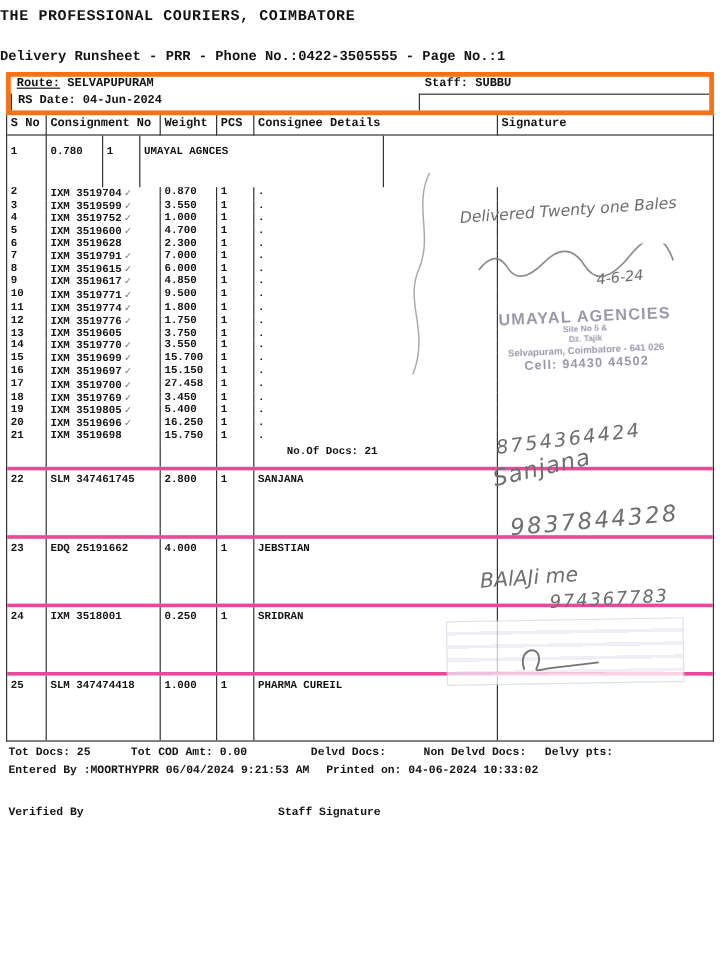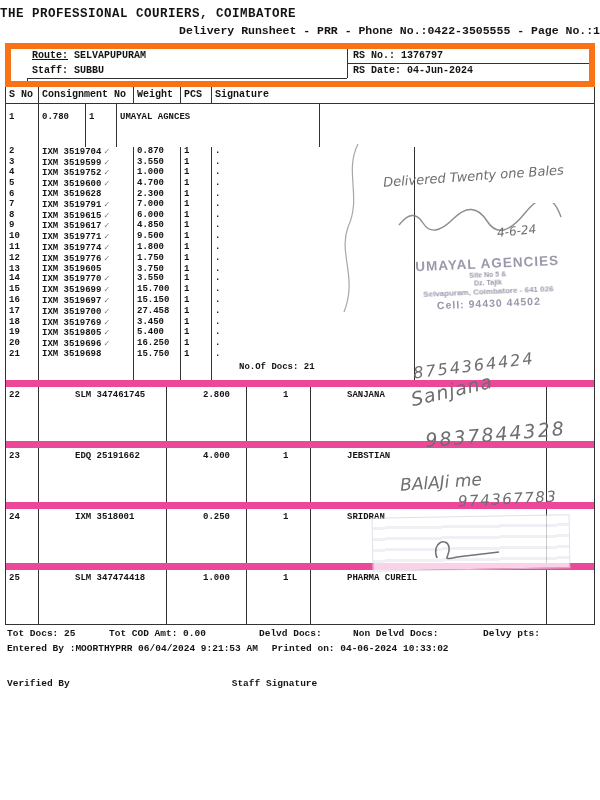--- a/index.html
+++ b/index.html
@@ -1,44 +1,44 @@
 <!DOCTYPE html>
 <html><head>
 <meta charset="utf-8">
 <style>
   html,body{margin:0;padding:0;background:#e8e8e8;}
   .page{position:relative;width:600px;height:800px;background:#ffffff;overflow:hidden;
         font-family:"Liberation Mono",monospace;font-weight:bold;color:#141414;}
   .title{font-size:12.5px;padding-top:7px;letter-spacing:.5px;}
-  .subtitle{text-align:right;font-size:11.5px;margin:3px 0 6px;}
+  .subtitle{text-align:left;font-size:11.5px;margin:20px 0 6px;}
   
-  .infobox{margin:0 5px;border:6px solid #f97316;display:grid;grid-template-columns:1fr 242px;font-size:10px;padding-left:16px;}
+  .infobox{margin:0 5px;border:4px solid #f97316;display:grid;grid-template-columns:1fr 242px;font-size:10px;}
   .ib-cell{padding:1px 5px;line-height:12px;}
   .ib-right{border-left:1px solid #333;}
   .ib-rsno{border-bottom:1px solid #333;}
   .ib-drs,.ib-blank{border-top:1px solid #333;}
   .route-u{text-decoration:underline;}
   
   .dtable{margin:0 5px;border:1px solid #333;border-top:none;font-size:9px;}
   .trow{display:flex;align-items:stretch;}
   .cell{padding:0 3px;border-right:1px solid #333;line-height:9.8px;overflow:hidden;white-space:nowrap;}
   .c1{width:26px}.c2{width:88px}.c3{width:40px}.c4{width:24px}.c5{width:196px}
   .c6{flex:1;border-right:none}
   .thead .cell{padding:3px;font-size:10px;border-bottom:1px solid #333;line-height:10px;}
   .row-first .cell{padding-top:9px;padding-bottom:24px;}
   .tall{height:54px;}
   .tall .cell{padding-top:4px;}
-  .sep{border-top:7px solid #ec4899;gap:33px;}
+  .sep{border-top:3px solid #ec4899;}
   .note-row .cell{padding-top:3px;padding-bottom:7px;}
   .note{margin-left:24px;}
   .check{color:#7a7a7a;font-family:"DejaVu Sans",sans-serif;font-weight:normal;font-size:8px;margin-left:2px;}
   
   .footer{margin:3px 7px 0;font-size:9.5px;}
   .f1{display:flex;}
-  .f-td{width:102px}.f-cod{width:150px}.f-dd{width:94px}.f-ndd{width:130px}.f-dp{flex:1}
+  .f-td{width:102px}.f-cod{width:150px}.f-dd{width:94px}.f-ndd{width:101px}.f-dp{flex:1}
   .f2{display:flex;gap:14px;margin-top:4px;}
   .f3{display:flex;margin-top:24px;}
   .f3 .staff{margin-left:162px;}
   
   .overlays{position:absolute;inset:0;pointer-events:none;}
   .hand{position:absolute;font-family:"DejaVu Sans",sans-serif;font-style:italic;font-weight:normal;color:#6e6e6e;}
   .o-note{left:383px;top:168px;width:195px;font-size:13px;transform:rotate(-4deg);}
   .o-date1{left:497px;top:224px;font-size:12px;transform:rotate(-6deg);}
   .o-phone1{left:413px;top:356px;font-size:16px;letter-spacing:2px;transform:rotate(-7deg);}
   .o-sign2{left:410px;top:379px;font-size:19px;letter-spacing:1px;transform:rotate(-13deg);}
@@ -62,35 +62,35 @@
 <div class="page">
 
   <div class="title">THE PROFESSIONAL COURIERS, COIMBATORE</div>
   <div class="subtitle">Delivery Runsheet - PRR - Phone No.:0422-3505555 - Page No.:1</div>
 
   <div class="infobox">
     <div class="ib-cell">
       <span class="route-u">Route:</span>
       <span>SELVAPUPURAM</span>
     </div>
-    <div class="ib-cell ib-right ib-rsno">RS No.: 1376797</div>
     <div class="ib-cell">
       <span>Staff:</span>
       <span>SUBBU</span>
     </div>
     <div class="ib-cell ib-right">RS Date: 04-Jun-2024</div>
     <div class="ib-cell ib-right ib-blank"></div>
   </div>
 
   <div class="dtable">
     <div class="trow thead">
       <div class="cell c1">S No</div>
       <div class="cell c2">Consignment No</div>
       <div class="cell c3">Weight</div>
       <div class="cell c4">PCS</div>
+      <div class="cell c5">Consignee Details</div>
       <div class="cell c6">Signature</div>
     </div>
     <div id="tbody">
         <div class="trow row-first">
           <div class="cell c1">1</div>
           <div class="cell c3">0.780</div>
           <div class="cell c4">1</div>
           <div class="cell c5">UMAYAL AGNCES</div>
           <div class="cell c6"></div>
         </div>

